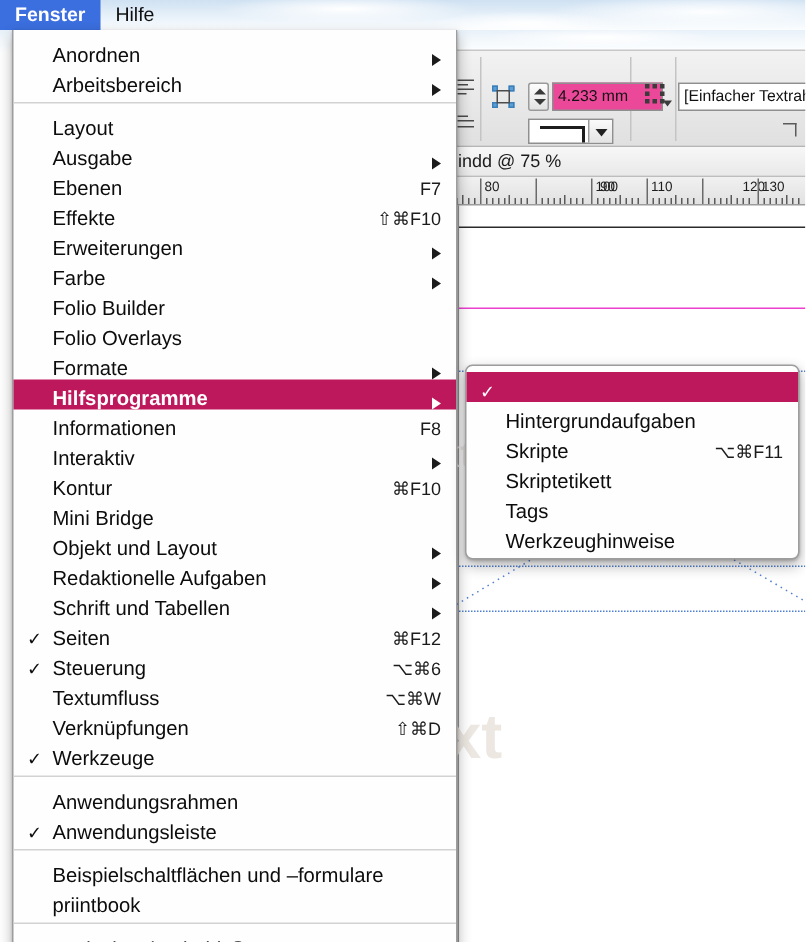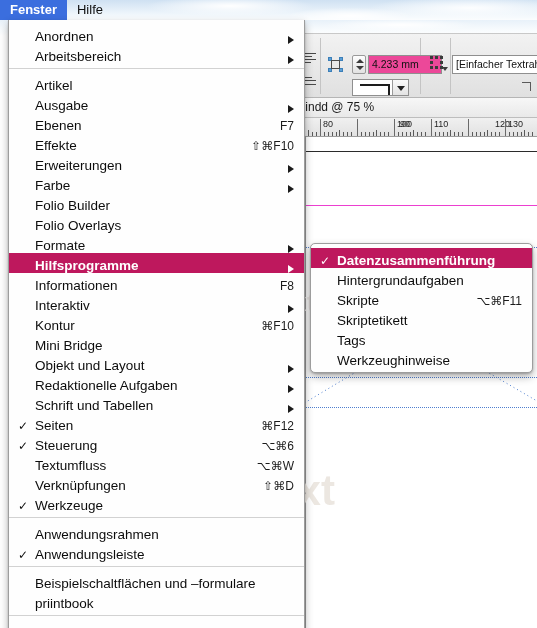--- a/index.html
+++ b/index.html
@@ -369,21 +369,21 @@
       <span class="arrow"></span>
     </div>
     <div class="mi">
       <span class="lbl">Arbeitsbereich</span>
       <span class="arrow"></span>
     </div>
 
     <div class="sep"></div>
 
     <div class="mi">
-      <span class="lbl">Artikel</span>
+      <span class="lbl">Layout</span>
     </div>
     <div class="mi">
       <span class="lbl">Ausgabe</span>
       <span class="arrow"></span>
     </div>
     <div class="mi">
       <span class="lbl">Ebenen</span>
       <span class="sc fk">F7</span>
     </div>
     <div class="mi">
@@ -485,21 +485,20 @@
 
     <div class="mi">
       <span class="chk">✓</span>
       <span class="lbl">*Reisekatalog.indd @ 75 %</span>
     </div>
   </div>
 
   <div class="menu" id="menu-hilfsprogramme">
     <div class="mi sel">
       <span class="chk">✓</span>
-      <span class="lbl">Datenzusammenführung</span>
     </div>
     <div class="mi">
       <span class="lbl">Hintergrundaufgaben</span>
     </div>
     <div class="mi">
       <span class="lbl">Skripte</span>
       <span class="sc">⌥⌘F11</span>
     </div>
     <div class="mi">
       <span class="lbl">Skriptetikett</span>

